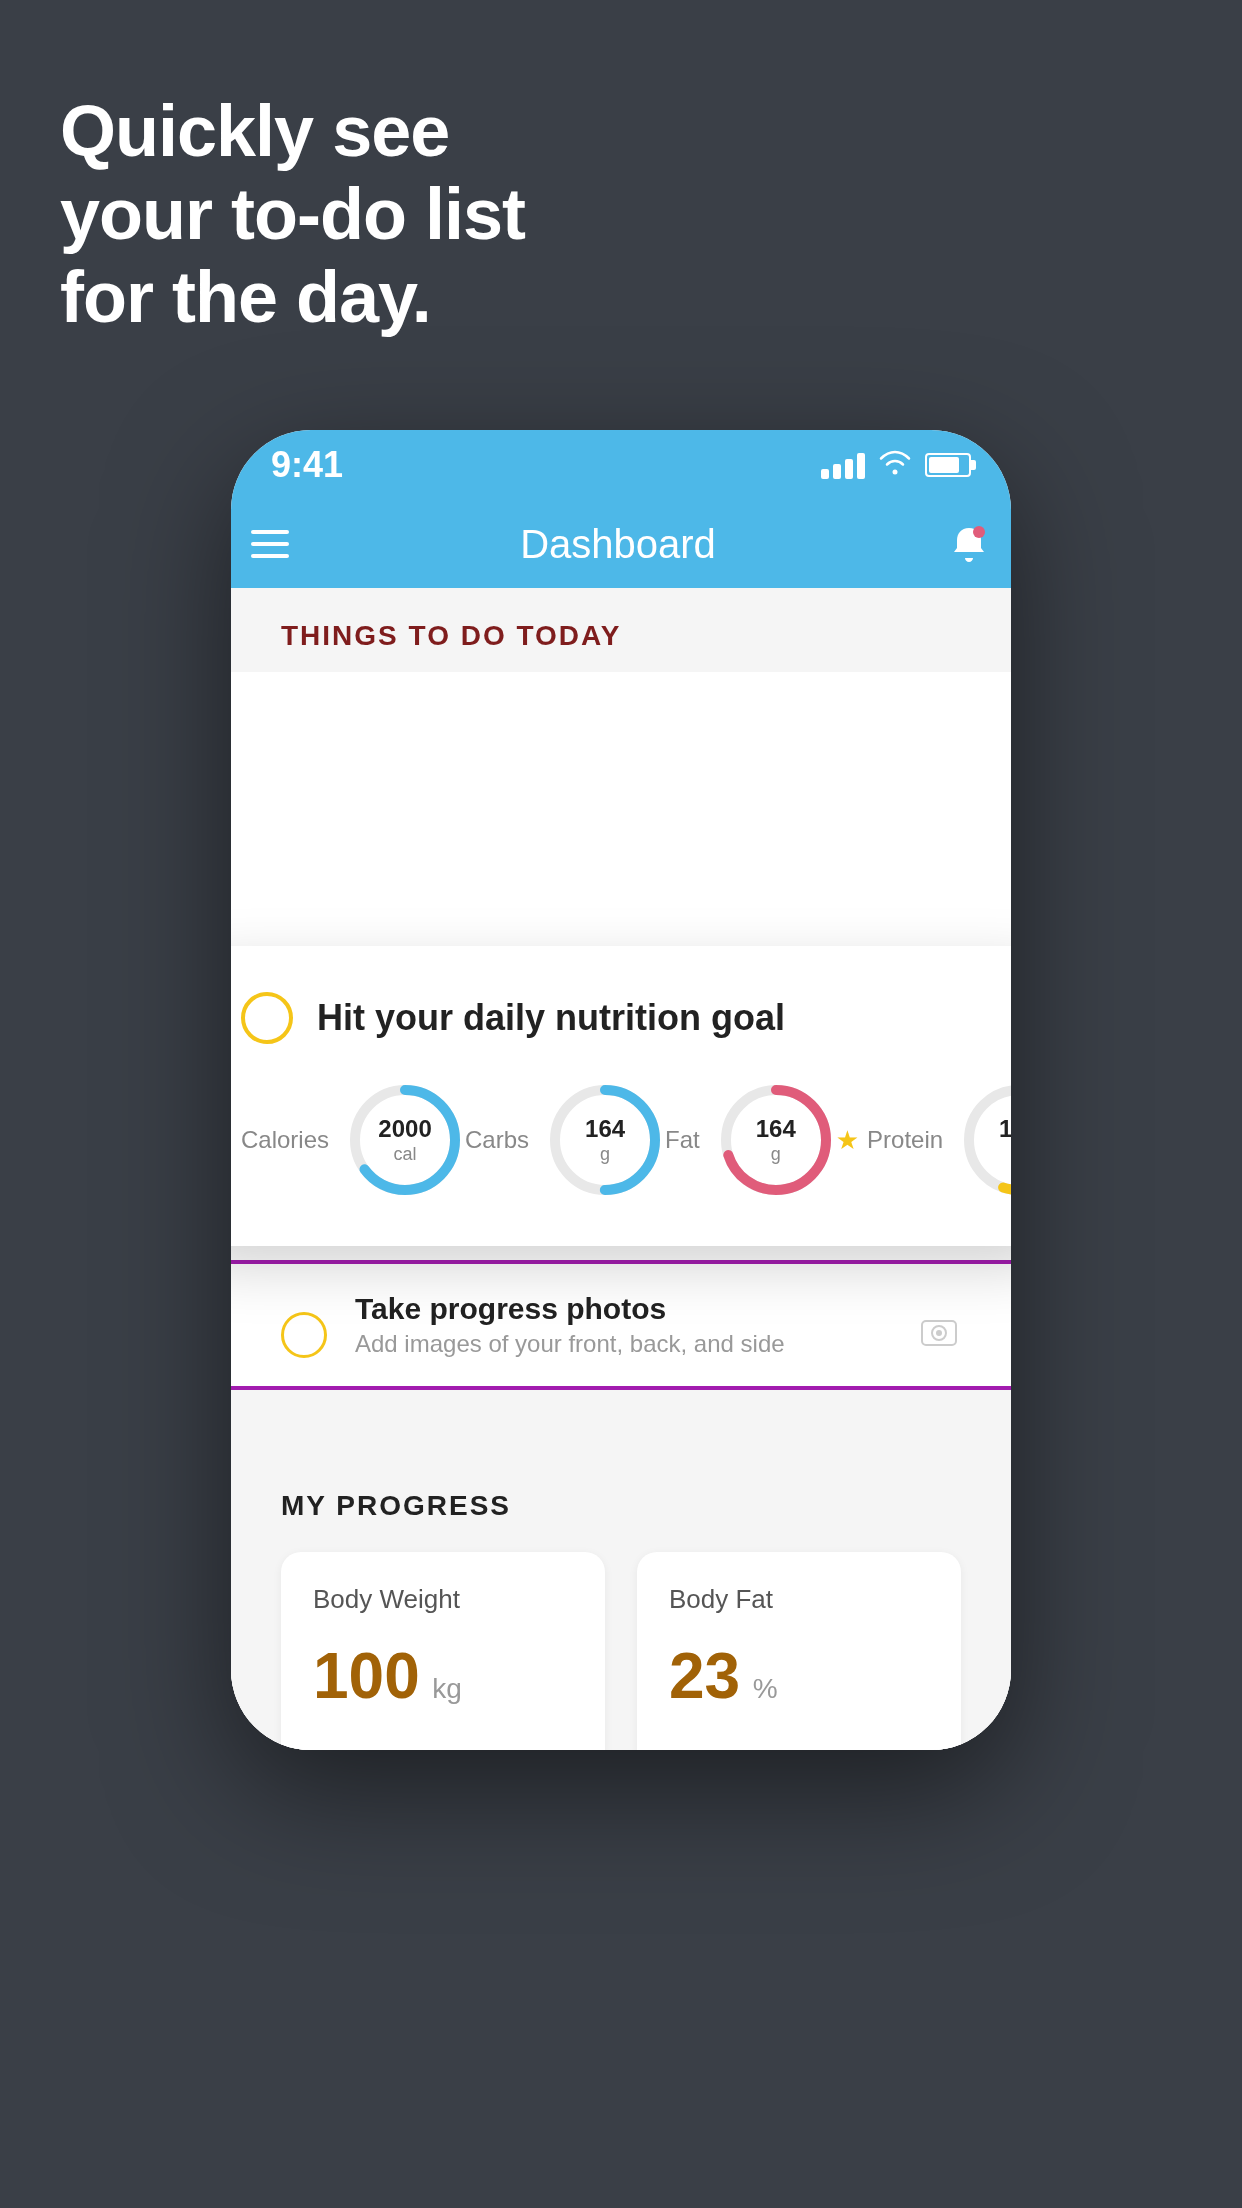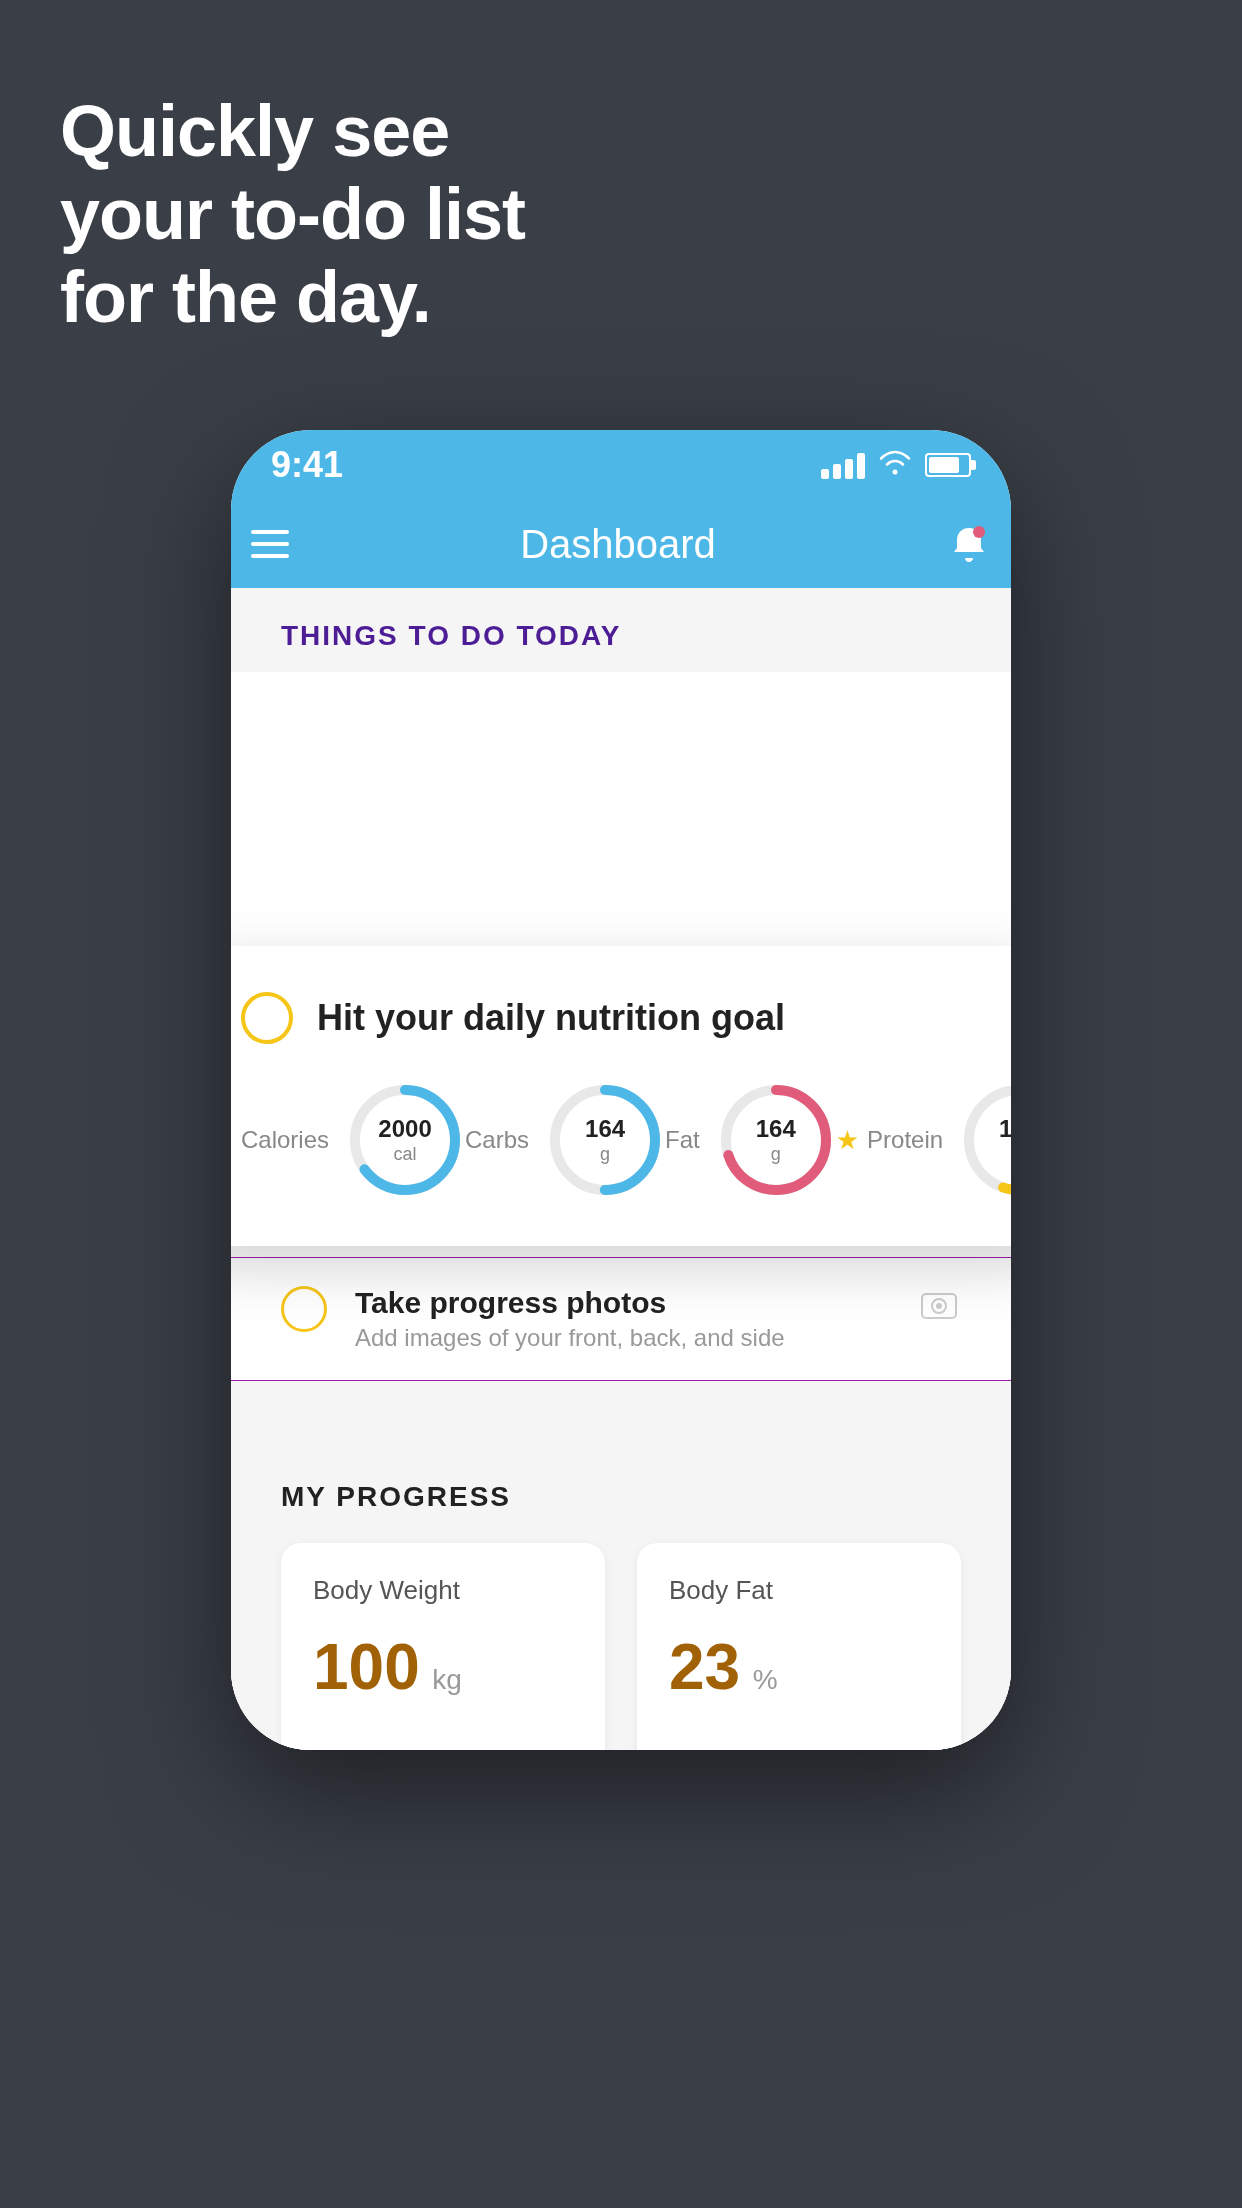--- a/index.html
+++ b/index.html
@@ -159,21 +159,21 @@
     
     .section-header {
       background: #f5f5f5;
       padding: 32px 50px 20px;
     }
 
     .section-title {
       font-size: 28px;
       font-weight: 800;
       letter-spacing: 2px;
-      color: #4c1d95;
+      color: #7f1d1d;
       text-transform: uppercase;
     }
 
     
     .nutrition-card {
       position: absolute;
       top: 358px;
       left: -40px;
       right: -40px;
       background: white;
@@ -275,23 +275,23 @@
     }
 
     .donut-unit {
       font-size: 18px;
       color: #888;
       display: block;
     }
 
     .todo-item {
       display: flex;
-      align-items: flex-start;
+      align-items: flex-end;
       padding: 28px 50px;
-      border-bottom: 1px solid #a21caf;
+      border-bottom: 4px solid #a21caf;
       gap: 28px;
     }
 
     .todo-circle {
       width: 46px;
       height: 46px;
       border-radius: 50%;
       border: 3px solid;
       flex-shrink: 0;
     }

